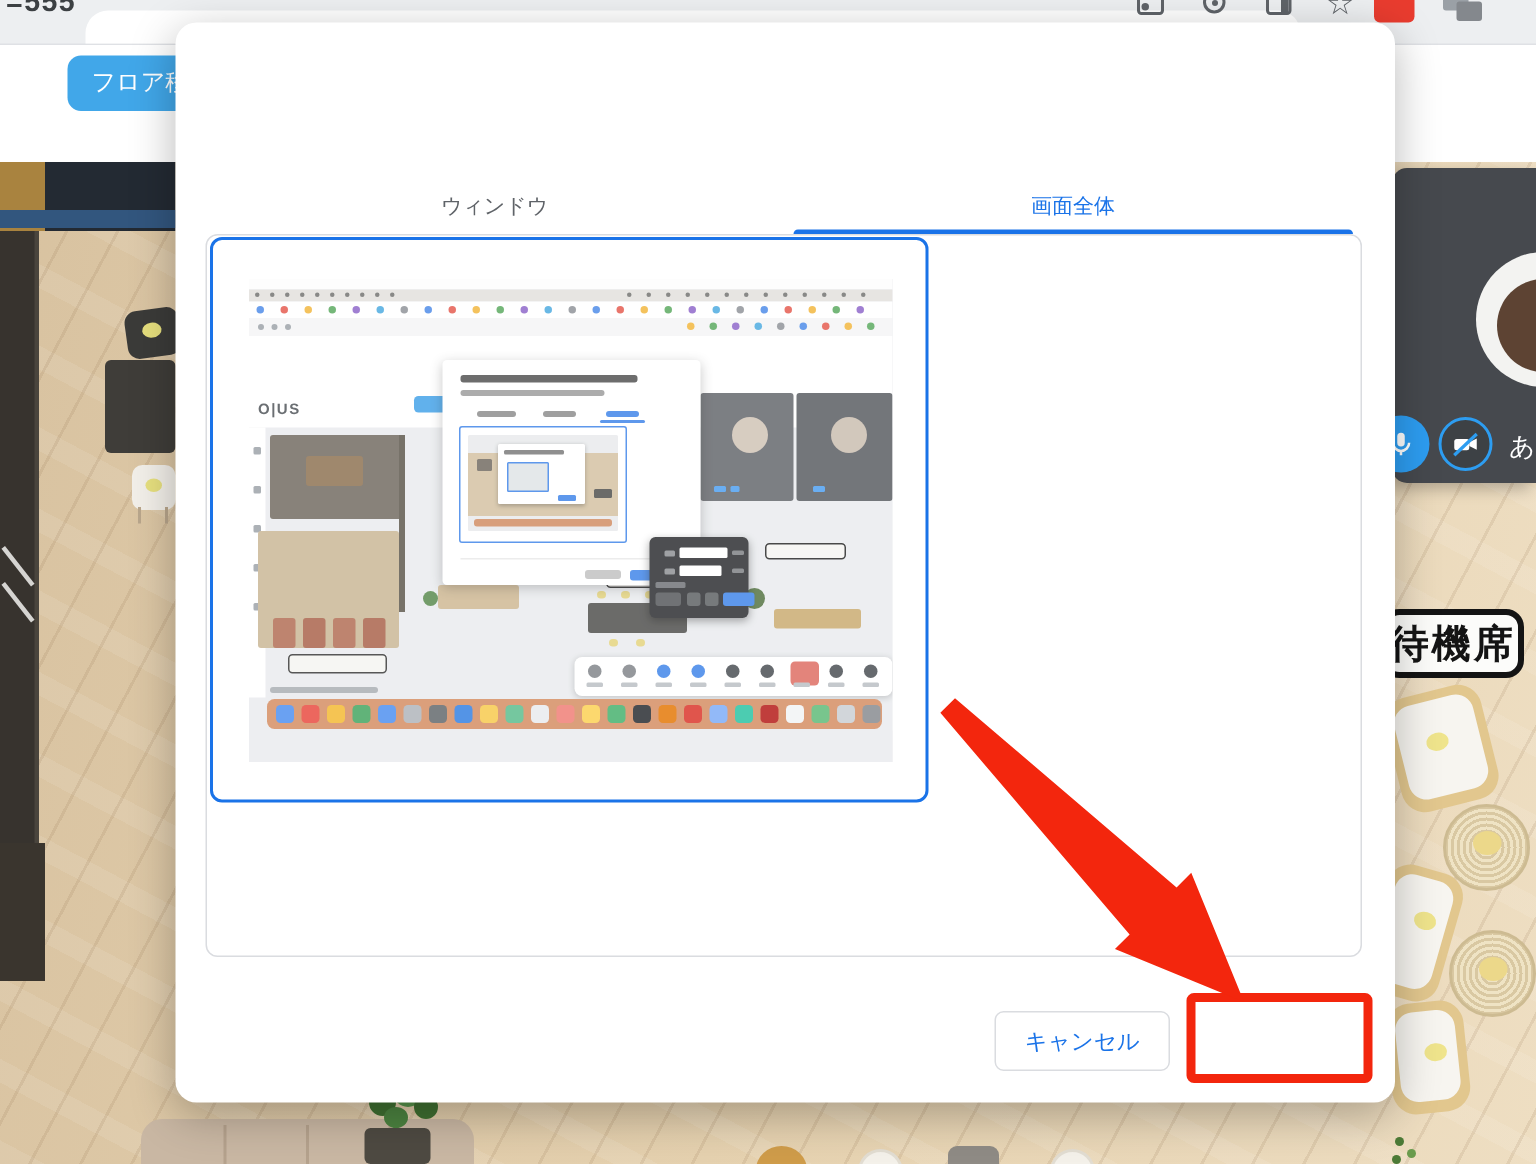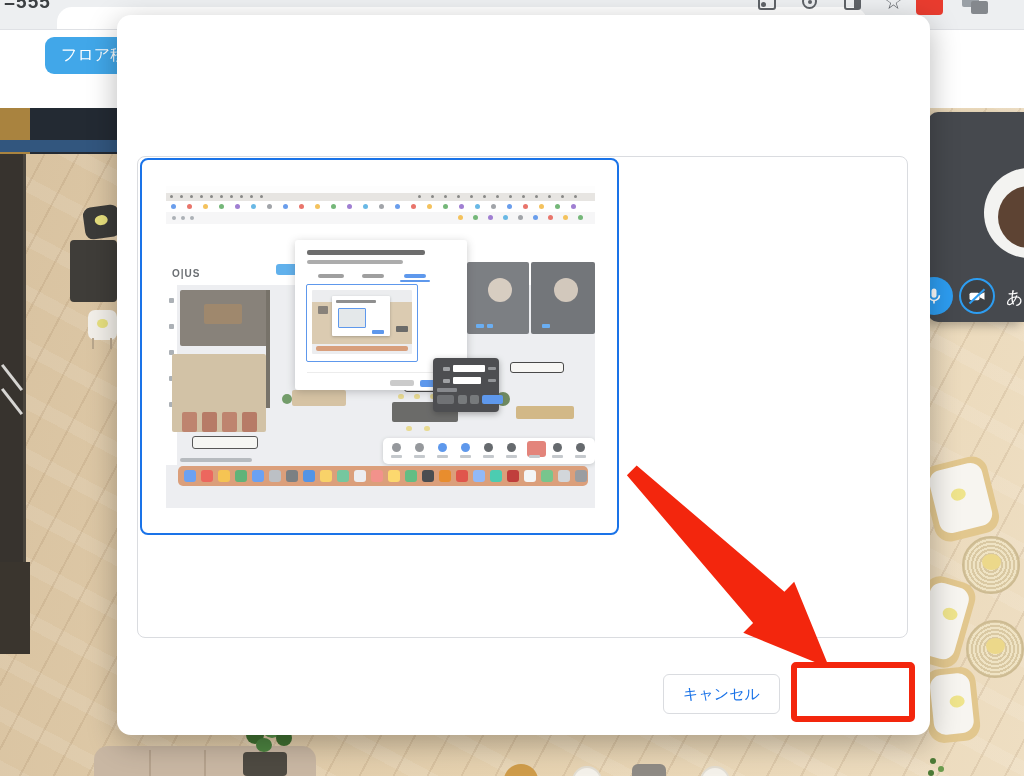--- a/index.html
+++ b/index.html
@@ -150,20 +150,21 @@
   </div>
   <div class="abs" id="cam-btn">
     <svg width="20" height="20" viewBox="0 0 24 24">
       <rect x="3" y="8" width="12" height="9" rx="2" fill="#fff"></rect>
       <path d="M15 10.5l6-3v9l-6-3z" fill="#fff"></path>
       <line x1="3" y1="21" x2="21" y2="4" stroke="#2d9df1" stroke-width="2.6"></line>
     </svg>
   </div>
   <div class="abs" id="pname">あ</div>
 
+  <div class="sign" id="sign-wait">待機席</div>
   <div class="abs framechair" id="armchair1"></div>
   <div class="abs framechair" id="armchair2"></div>
   <div class="abs framechair" id="armchair3"></div>
   <div class="abs rattan" id="rattan1"></div>
   <div class="abs rattan" id="rattan2"></div>
 
   <div class="abs" id="sofa-bottom">
     <i style="left:55px"></i>
       <i style="left:110px"></i>
       <i style="left:165px"></i>
@@ -178,20 +179,22 @@
   <div class="abs" id="chair-c2"></div>
   <div class="abs" id="chair-c3"></div>
   <div class="abs" id="chair-c4"></div>
   <div class="abs sprig" style="left:930px;top:650px"></div>
   <div class="abs sprig" style="left:938px;top:658px;background:#6a9b4d"></div>
   <div class="abs sprig" style="left:928px;top:662px"></div>
 </div>
 
 <div id="dialog">
   <div id="tabs">
+    <div class="tab">ウィンドウ</div>
+    <div class="tab active">画面全体</div>
   </div>
   <div id="pcontainer"></div>
   <div id="thumb">
     <div id="mini">
 
     <div class="d" style="left: 0px; top: 0px; width: 429px; height: 7px; background: rgb(253, 253, 253);"></div>
         <div class="d" style="left: 0px; top: 7px; width: 429px; height: 8px; background: rgb(226, 224, 220);"></div>
         <div class="d" style="left: 0px; top: 15px; width: 429px; height: 11px; background: rgb(255, 255, 255);"></div>
         <div class="d" style="left: 0px; top: 26px; width: 429px; height: 12px; background: rgb(244, 245, 246);"></div>
         <div class="d" style="left: 0px; top: 38px; width: 429px; height: 61px; background: rgb(255, 255, 255);"></div>

